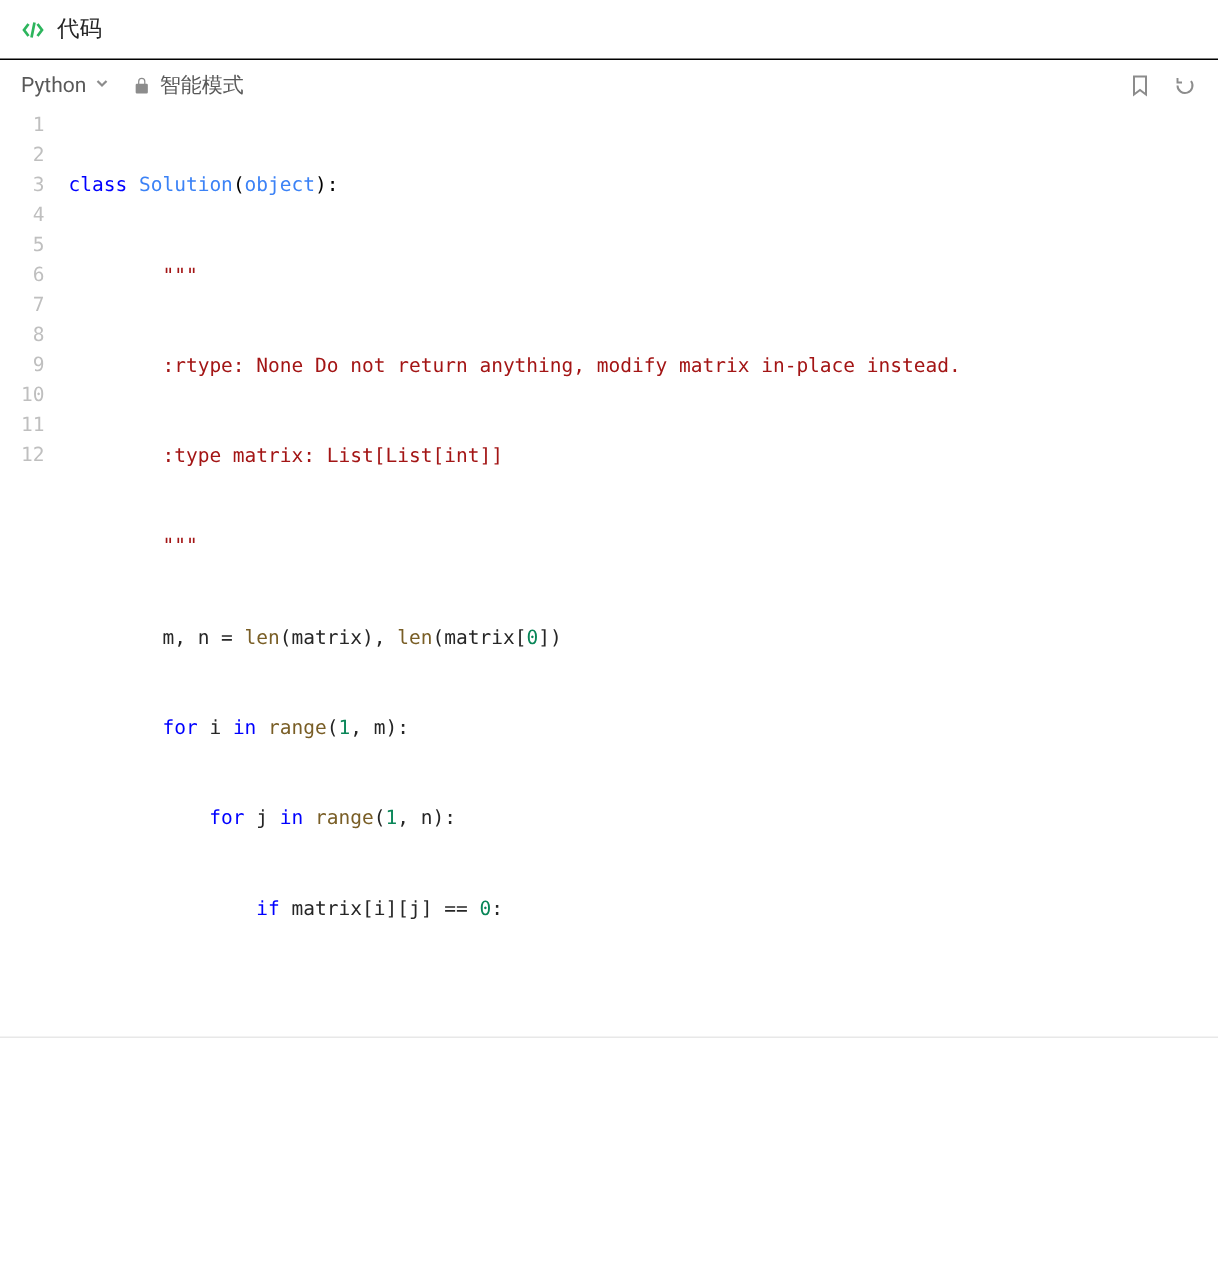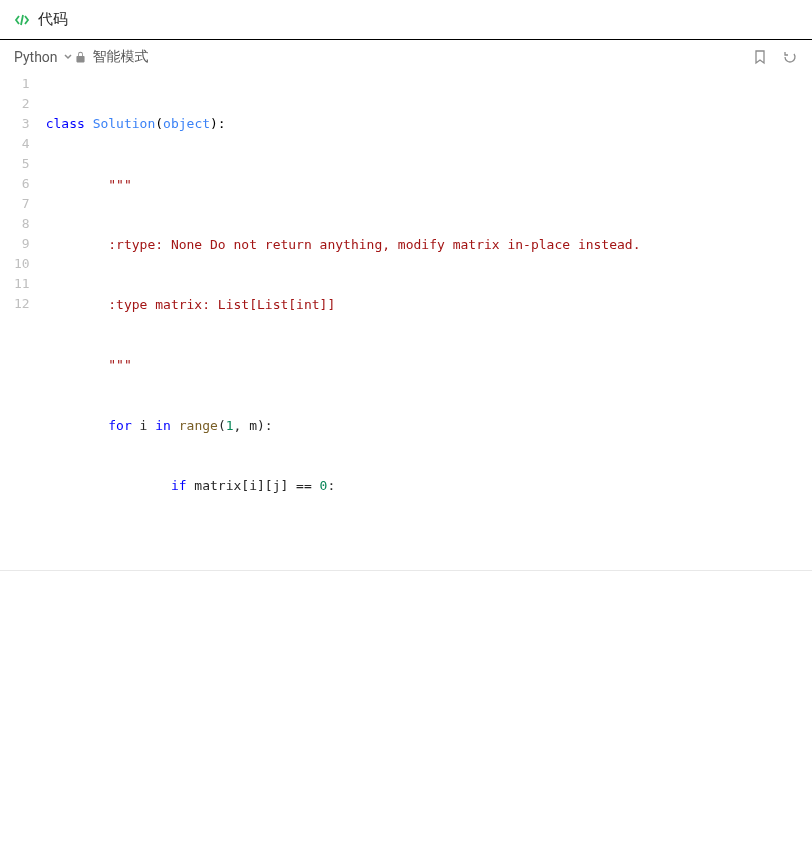--- a/index.html
+++ b/index.html
@@ -1,21 +1,21 @@
 <!DOCTYPE html>
 <html><head>
   <meta charset="utf-8">
   <style>
     * { box-sizing: border-box; margin: 0; padding: 0; }
     body { font-family: -apple-system, BlinkMacSystemFont, "Segoe UI", Roboto, sans-serif; font-size: 14px; color: #262626; background: #fff; width: 812px; }
     .header { display: flex; align-items: center; padding: 10px 14px; border-bottom: 1px solid #000000; }
     .header .icon { color: #2db55d; margin-right: 8px; display: inline-flex; }
     .header .title { font-size: 15px; }
     .toolbar { display: flex; align-items: center; padding: 8px 14px; justify-content: space-between; }
-    .toolbar-left { display: flex; align-items: center; }
+    .toolbar-left { display: flex; align-items: center; gap: 14px; }
     .lang-select { display: flex; align-items: center; gap: 4px; color: #595959; cursor: pointer; }
     .mode { display: flex; align-items: center; gap: 6px; color: #595959; }
     .mode .lock { display: inline-flex; }
     .toolbar-right { display: flex; align-items: center; gap: 14px; color: #8c8c8c; }
     .icon-btn { display: inline-flex; cursor: pointer; color: #8c8c8c; }
     .editor { display: flex; padding: 0 0 0 14px; font-family: Consolas, Monaco, monospace; font-size: 13px; line-height: 1.55; }
     .gutter { text-align: right; color: #bfbfbf; padding-right: 16px; user-select: none; min-width: 26px; }
     .gutter div { height: 20px; line-height: 20px; }
     .code-area { flex: 1; white-space: pre; overflow: hidden; }
     .code-line { height: 20px; line-height: 20px; position: relative; }
@@ -89,21 +89,23 @@
     <div>10</div>
     <div>11</div>
     <div>12</div>
   </div>
   <div class="code-area">
     <div class="code-line"><span class="kw">class</span> <span class="cls">Solution</span><span class="par">(</span><span class="cls">object</span><span class="par">):</span></div>
     <div class="code-line">        <span class="str">"""</span></div>
     <div class="code-line">        <span class="str">:rtype: None Do not return anything, modify matrix in-place instead.</span></div>
     <div class="code-line">        <span class="str">:type matrix: List[List[int]]</span></div>
     <div class="code-line">        <span class="str">"""</span></div>
+    <div class="code-line">        <span>m, n = </span><span class="fn">len</span><span>(matrix), </span><span class="fn">len</span><span>(matrix[</span><span class="num">0</span><span>])</span></div>
     <div class="code-line">        <span class="kw">for</span><span> i </span><span class="kw">in</span><span> </span><span class="fn">range</span><span>(</span><span class="num">1</span><span>, m):</span></div>
+    <div class="code-line">            <span class="kw">for</span><span> j </span><span class="kw">in</span><span> </span><span class="fn">range</span><span>(</span><span class="num">1</span><span>, n):</span></div>
     <div class="code-line">                <span class="kw">if</span><span> matrix[i][j] == </span><span class="num">0</span><span>:</span></div>
   </div>
 </div>
 
 <div class="status-bar">
   
   
 </div>
 
 </div>

